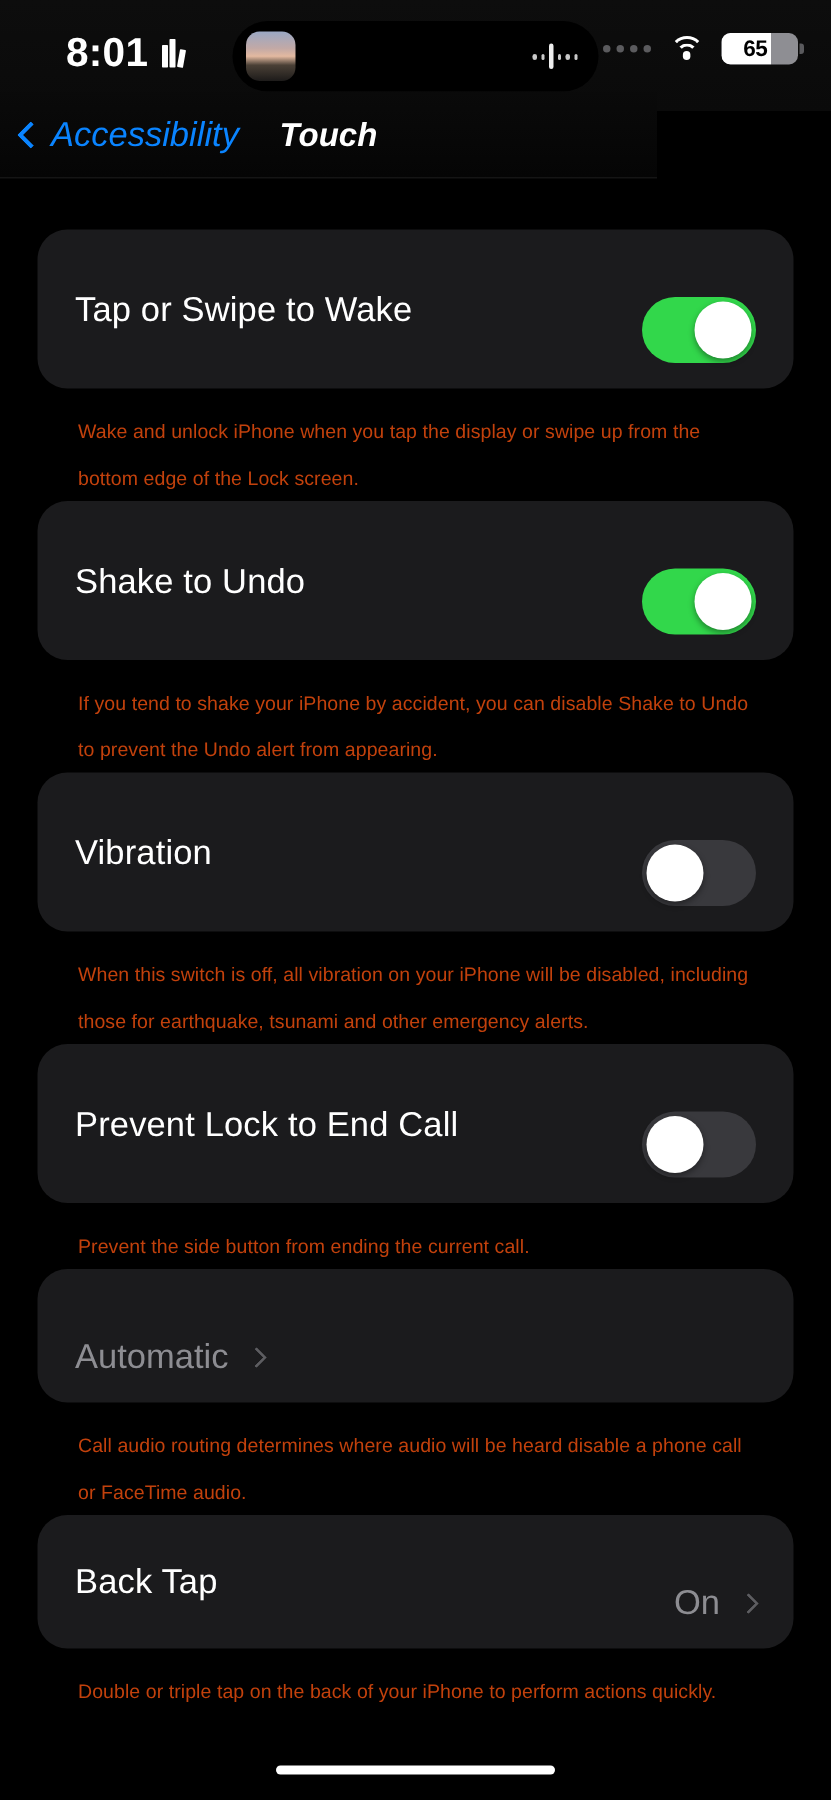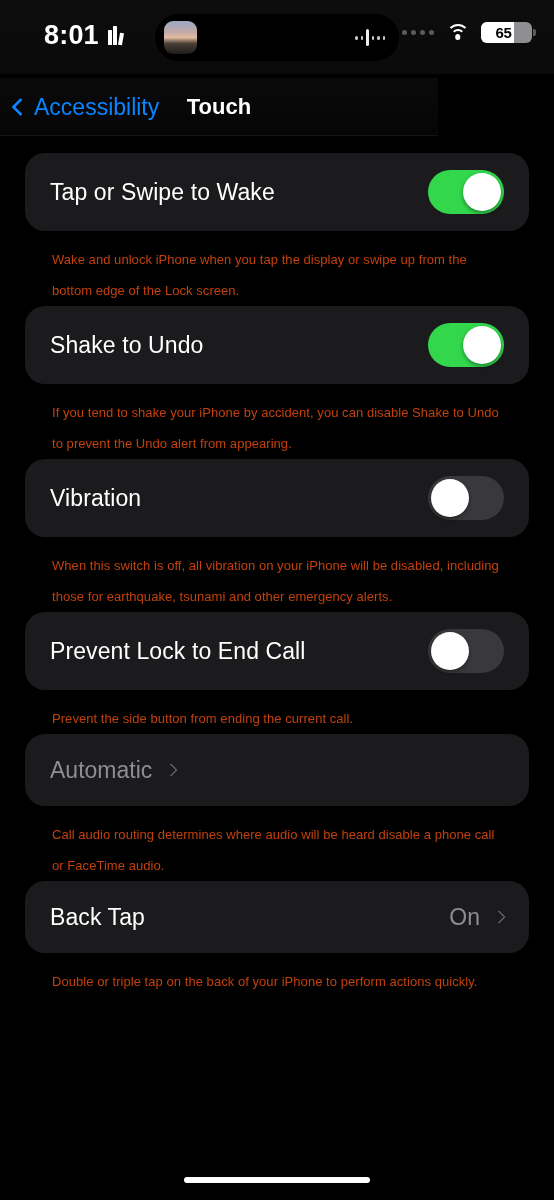--- a/index.html
+++ b/index.html
@@ -78,23 +78,24 @@
     justify-content:center; font-size:15px; font-weight:700; color:#000;
     letter-spacing:-.3px; padding-right:6px;
   }
   .batt-tip {
     position:absolute; right:-4px; top:7px; width:3px; height:7px;
     border-radius:0 2px 2px 0; background:#5a5a5d;
   }
 
   
   .navbar {
-    position:absolute; top:78px; left:0; width:438px; height:58px;
+    position:absolute; top:61px; left:0; width:438px; height:58px;
     background:linear-gradient(#0a0a0a,#050505);
     border-bottom:1px solid #151515;
+    font-style:italic;
   }
   .nav-back {
     position:absolute; left:14px; top:50%; transform:translateY(-50%);
     display:flex; align-items:center; gap:7px;
     color:#0a84ff; font-size:23px; cursor:pointer;
   }
   .chev-back {
     width:13px; height:13px;
     border-left:3.4px solid #0a84ff; border-bottom:3.4px solid #0a84ff;
     transform:rotate(45deg); border-radius:1px;
@@ -108,21 +109,21 @@
   
   .content { position:absolute; top:132px; left:0; width:554px; }
   .group { padding:0 25px; }
   .card {
     background:#1b1b1d; border-radius:20px;
     min-height:72px; display:flex; align-items:center;
     padding:17px 25px; justify-content:space-between;
   }
   .card.first { margin-top:21px; }
   .row-label { color:#fff; font-size:23px; letter-spacing:.1px; }
-  .row-right { display:flex; align-items:center; gap:14px; }
+  .row-right { display:flex; align-items:center; gap:14px;margin-top:28px; }
   .row-value { color:#8d8d92; font-size:23px; }
   .chev-right {
     width:10px; height:10px;
     border-top:2.6px solid #5d5d61; border-right:2.6px solid #5d5d61;
     transform:rotate(45deg); border-radius:1px;
   }
   .toggle {
     position:relative; width:76px; height:44px; border-radius:22px;
     flex:none; cursor:pointer;
   }

